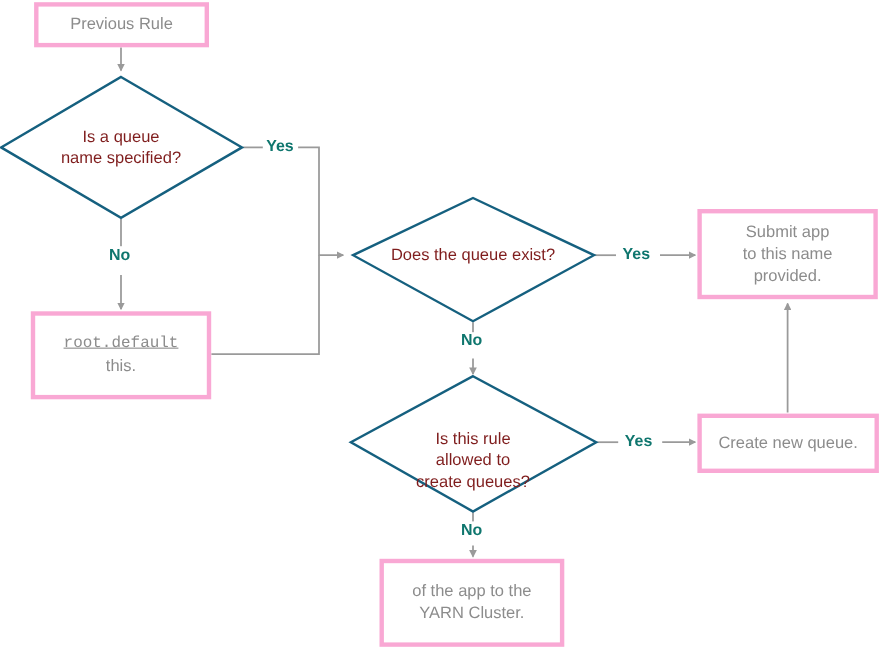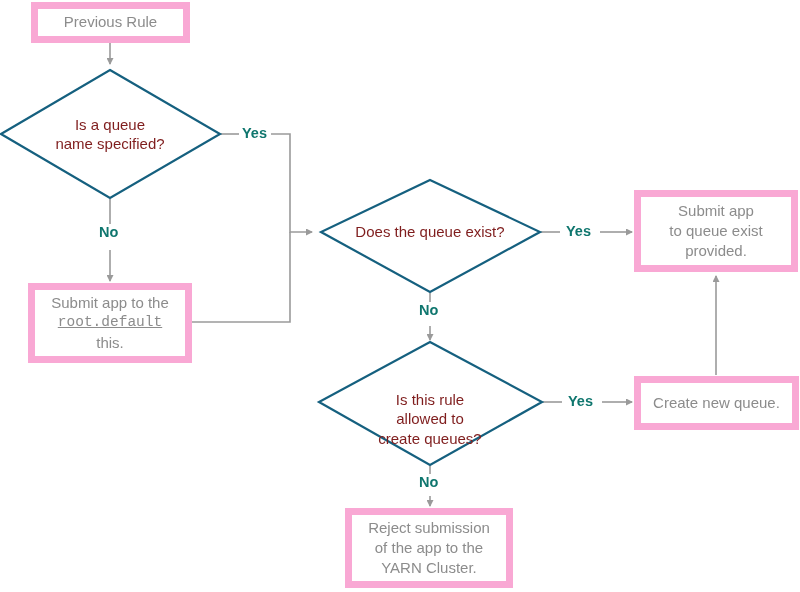--- a/index.html
+++ b/index.html
@@ -26,21 +26,21 @@
   }
   .node {
     position: absolute;
     box-sizing: border-box;
     display: flex;
     align-items: center;
     justify-content: center;
     text-align: center;
   }
   .box {
-    border: 7px solid #f9a8d4;
+    border: 4px solid #f9a8d4;
     background: #ffffff;
     color: #8c8c8c;
     font-size: 15px;
     line-height: 1.35;
     padding: 2px 6px;
   }
   .box .mono {
     font-family: "Liberation Mono", monospace;
     font-size: 14.5px;
     letter-spacing: 0px;
@@ -128,41 +128,39 @@
       <div>create queues?</div>
     </div>
   </div>
 
   <div class="node box" style="left:31px; top:2px; width:159px; height:41px;">
     <span>Previous Rule</span>
   </div>
 
   <div class="node box" style="left:28px; top:283px; width:164px; height:80px;">
     <div>
-      <div>Submit app to the</div>
       <div class="mono">root.default</div>
       <div>this.</div>
     </div>
   </div>
 
   <div class="node box" style="left:634px; top:190px; width:164px; height:82px;text-align:center;">
     <div>
       <div>Submit app</div>
-      <div>to queue exist</div>
+      <div>to this name</div>
       <div>provided.</div>
     </div>
   </div>
 
   <div class="node box" style="left:634px; top:376px; width:165px; height:54px;">
     <span>Create new queue.</span>
   </div>
 
   <div class="node box" style="left:345px; top:508px; width:168px; height:80px;">
     <div>
-      <div>Reject submission</div>
       <div>of the app to the</div>
       <div>YARN Cluster.</div>
     </div>
   </div>
 
   <div class="edge-label" style="left:239px; top:125px;">Yes</div>
 
   <div class="edge-label" style="left:96px; top:224px;">No</div>
 
   <div class="edge-label" style="left:563px; top:223px;">Yes</div>

